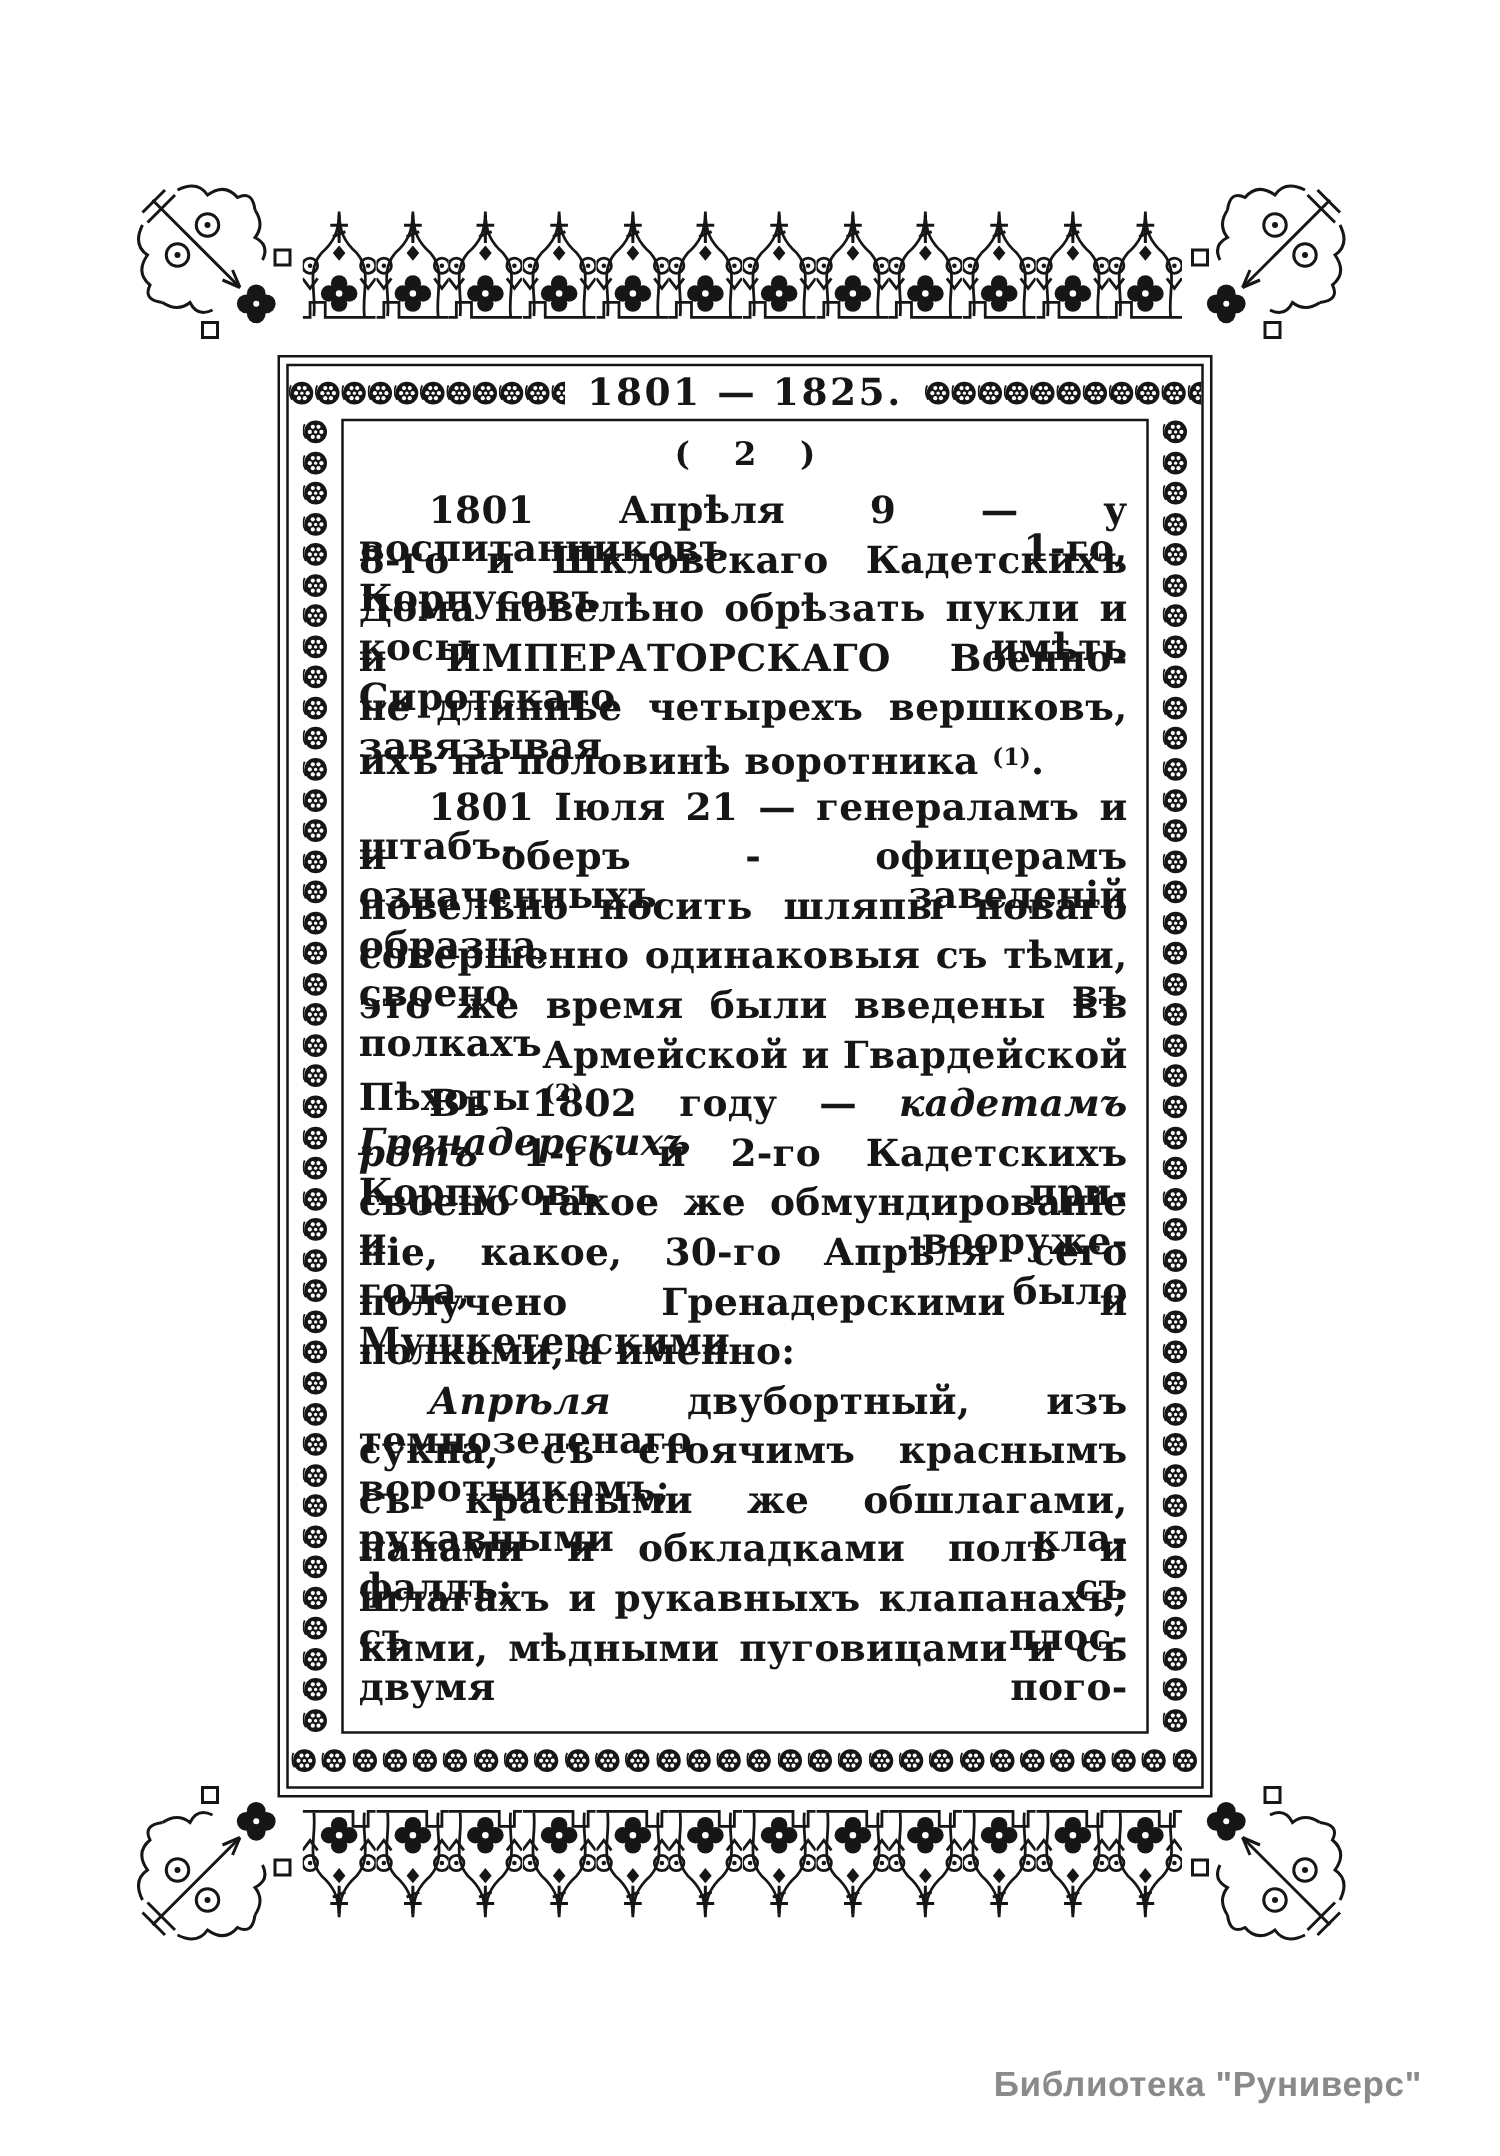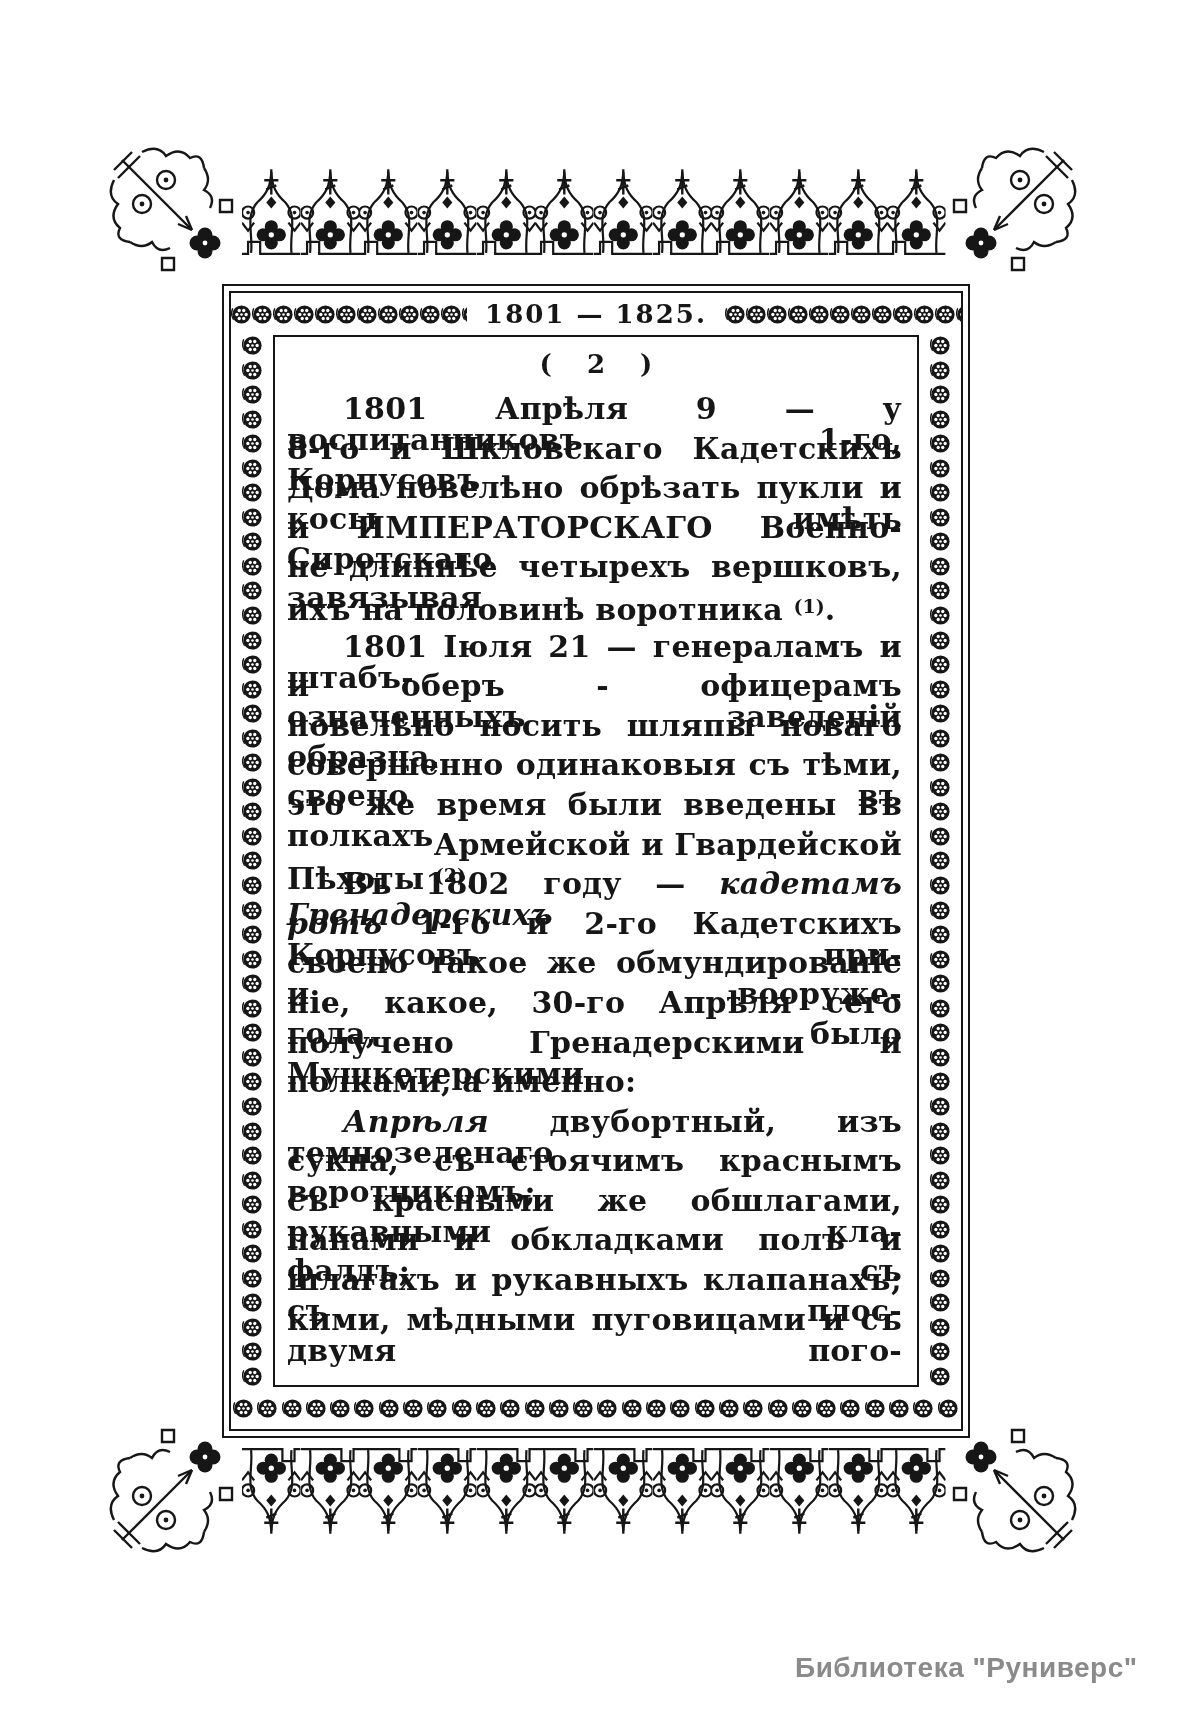--- a/index.html
+++ b/index.html
@@ -23,21 +23,21 @@
   #box1{position:absolute;left:222px;top:284px;width:748px;height:1154px;
         border:2px solid #161616;box-sizing:border-box;padding:5px;}
   #box2{position:relative;width:100%;height:100%;border:2px solid #161616;box-sizing:border-box;}
   
   .ros{width:21px;height:21px;}
   #ros-top{position:absolute;left:0;right:0;top:0;height:42px;display:flex;align-items:center;}
   #ros-bottom{position:absolute;left:2px;right:2px;bottom:0;height:42px;display:flex;align-items:center;justify-content:space-between;}
   #ros-left{position:absolute;left:0;top:42px;bottom:42px;width:42px;display:flex;flex-direction:column;align-items:center;justify-content:space-between;}
   #ros-right{position:absolute;right:0;top:42px;bottom:42px;width:42px;display:flex;flex-direction:column;align-items:center;justify-content:space-between;}
   .ros-run{flex:1 1 0;display:flex;align-items:center;justify-content:space-between;overflow:hidden;}
-  #band-title{padding:0 18px;font-size:26px;font-weight:bold;letter-spacing:2px;white-space:nowrap;}
+  #band-title{padding:0 18px;font-size:30px;font-weight:bold;letter-spacing:2px;white-space:nowrap;}
   
   #content{position:absolute;left:42px;right:42px;top:42px;bottom:42px;
            border:2px solid #161616;background:#ffffff;overflow:hidden;}
   #pagenum{margin-top:12px;text-align:center;font-size:26px;font-weight:bold;word-spacing:26px;}
   #text-block{margin-top:14px;padding:0 15px 0 12px;}
   .line{font-size:30px;font-weight:bold;line-height:31px;height:39.6px;letter-spacing:0.2px;white-space:normal;}
   .line.j{text-align:justify;text-align-last:justify;}
   .line.l{text-align:right;text-align-last:left;}
   .line.ind{text-indent:56px;}
   .it{font-style:italic;}

